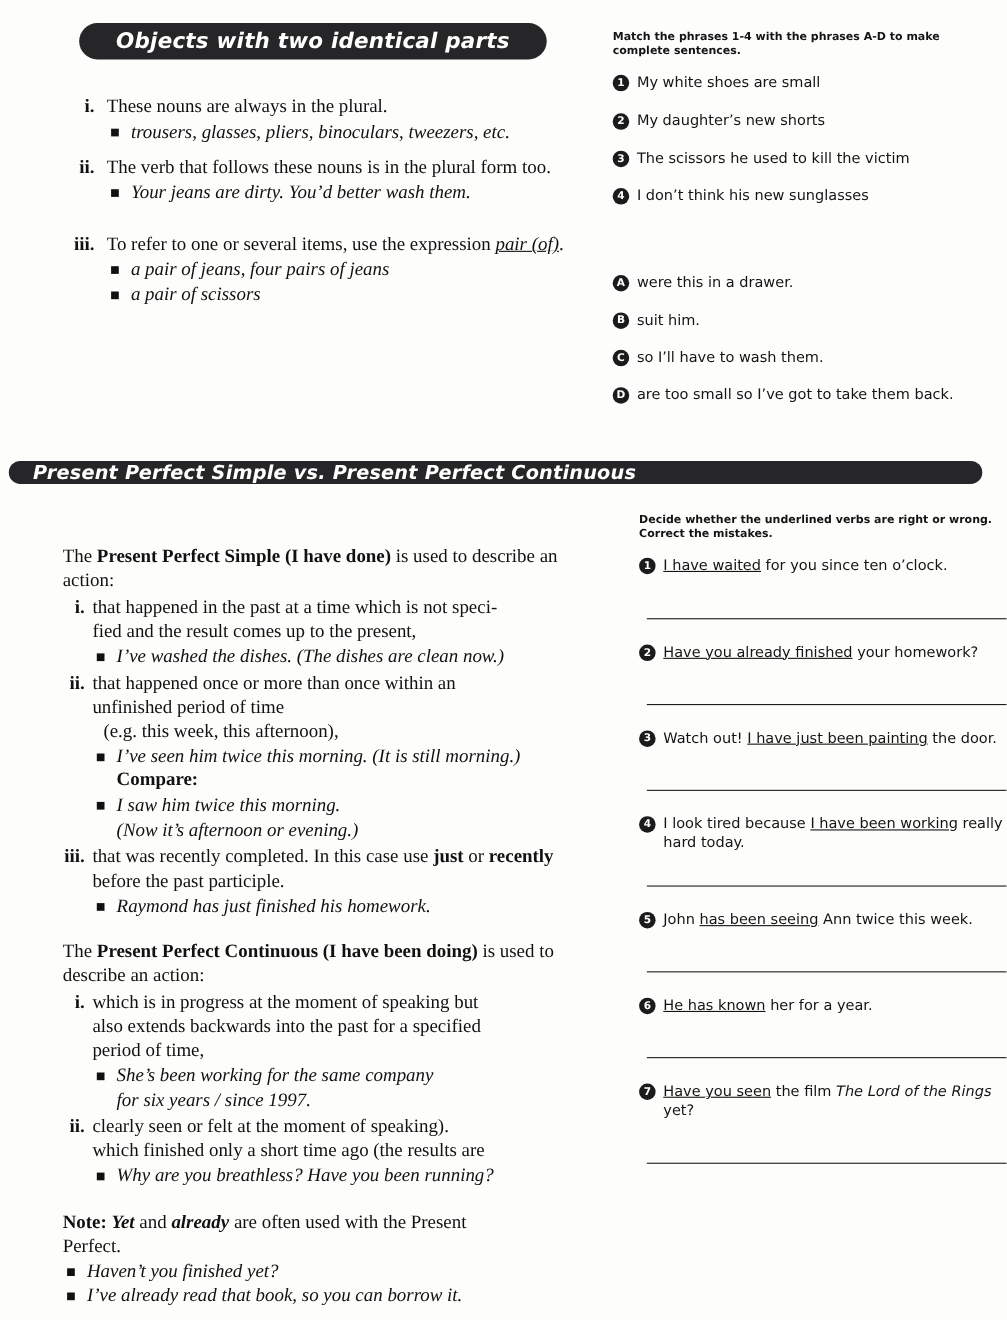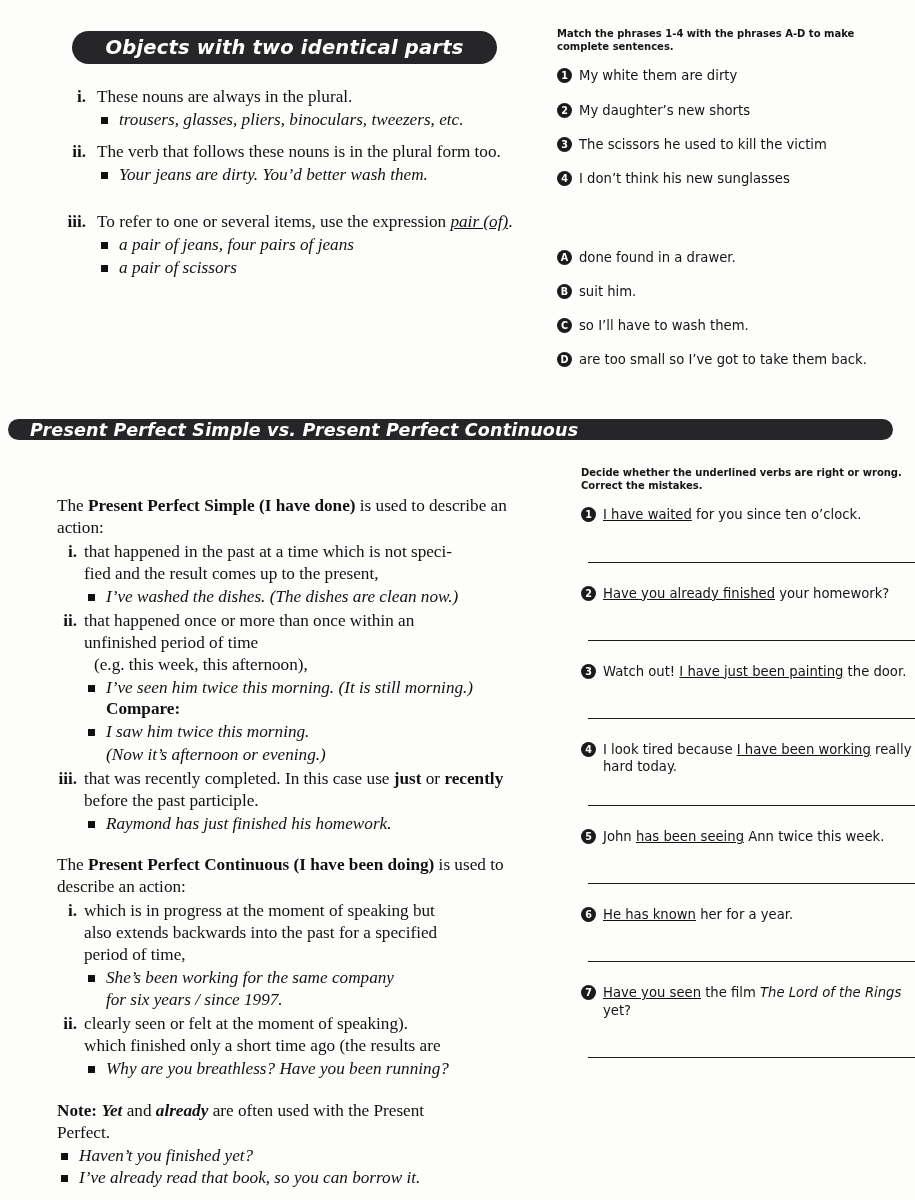--- a/index.html
+++ b/index.html
@@ -24,21 +24,21 @@
     color: #ffffff;
     font-family: "DejaVu Sans", sans-serif;
     font-weight: bold;
     font-style: italic;
     display: flex;
     align-items: center;
     letter-spacing: 0.2px;
   }
   #banner-1 {
     left: 72px;
-    top: 31px;
+    top: 21px;
     width: 425px;
     height: 33px;
     border-radius: 17px;
     justify-content: center;
     font-size: 19.5px;
   }
   #banner-2 {
     left: 8px;
     top: 419px;
     width: 885px;
@@ -201,40 +201,40 @@
     </span>
   </div>
 
 </div>
 
 <div class="exercise" id="exercise-1">
   <p class="instruction">Match the phrases 1-4 with the phrases A-D to make complete sentences.</p>
 
   <div class="q-row">
     <span class="bullet">1</span>
-    <span class="q-text">My white them are dirty</span>
+    <span class="q-text">My white shoes are small</span>
   </div>
   <div class="q-row">
     <span class="bullet">2</span>
     <span class="q-text">My daughter’s new shorts</span>
   </div>
   <div class="q-row">
     <span class="bullet">3</span>
     <span class="q-text">The scissors he used to kill the victim</span>
   </div>
   <div class="q-row">
     <span class="bullet">4</span>
     <span class="q-text">I don’t think his new sunglasses</span>
   </div>
 
   <div class="group-gap" style="height:45px;"></div>
 
   <div class="q-row">
     <span class="bullet">A</span>
-    <span class="q-text">done found in a drawer.</span>
+    <span class="q-text">were this in a drawer.</span>
   </div>
   <div class="q-row">
     <span class="bullet">B</span>
     <span class="q-text">suit him.</span>
   </div>
   <div class="q-row">
     <span class="bullet">C</span>
     <span class="q-text">so I’ll have to wash them.</span>
   </div>
   <div class="q-row">

